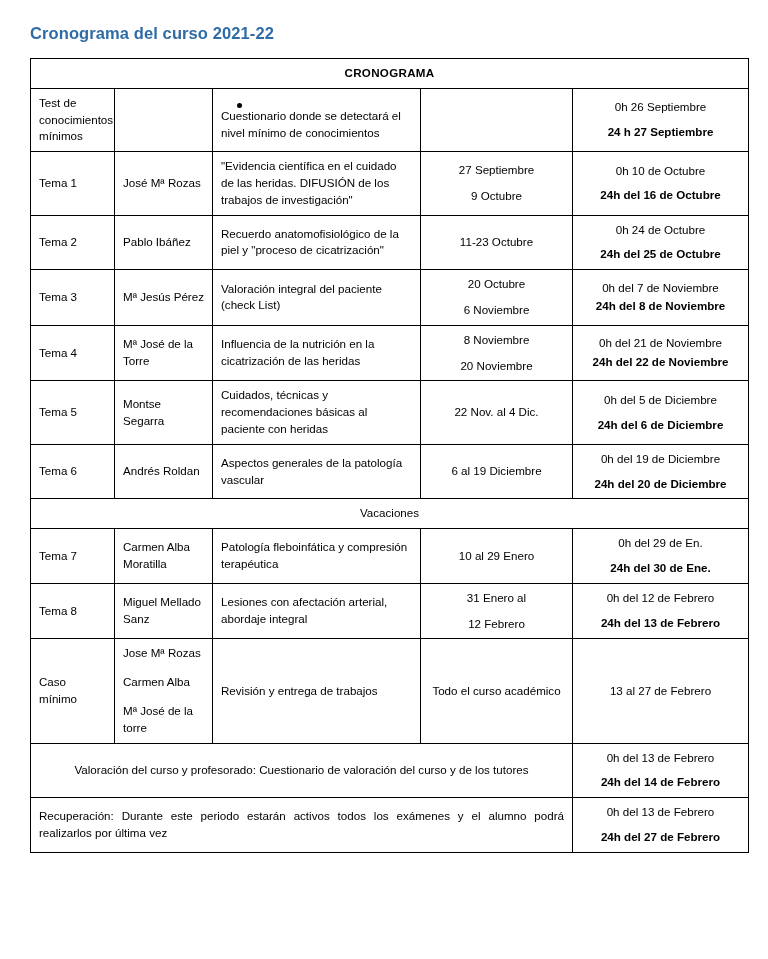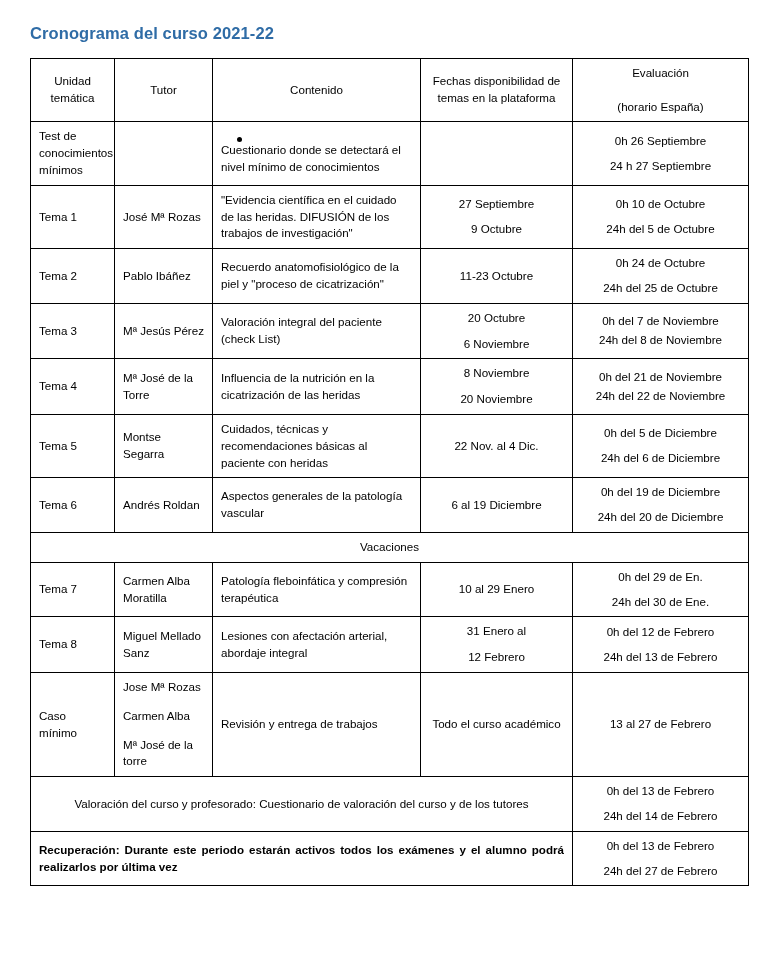--- a/index.html
+++ b/index.html
@@ -63,21 +63,21 @@
     font-size: 11.8px;
     line-height: 1.35;
     padding: 10px 6px;
   }
   .hdr .sub { display: block; }
   .center { text-align: center; }
   .left { text-align: left; }
   .cell-lines span { display: block; }
   .cell-lines span + span { margin-top: 9px; }
   .eval-cell span { display: block; }
-  .eval-cell span + span { margin-top: 8px; }
+  .eval-cell span + span { margin-top: 8px; font-weight: bold; }
   .eval-tight span + span { margin-top: 2px; }
   .bullet-row {
     display: flex;
     align-items: flex-start;
     flex-direction: column;
   }
   .bullet-row .dot {
     flex: 0 0 auto;
     margin: 5px 12px 0 16px;
     width: 5px;
@@ -95,52 +95,43 @@
   .footer-cell {
     font-size: 11.8px;
     line-height: 1.5;
     padding: 9px 10px;
     text-align: center;
   }
   .footer-just {
     text-align: justify;
     text-justify: inter-word;
     padding: 9px 14px 9px 20px;
-    font-weight: bold;
   }
 </style>
 </head>
 <body>
 
 <div class="page">
 
   <div class="doc-title">Cronograma del curso 2021-22</div>
 
   <table class="cronograma">
     <colgroup>
       <col class="col-unidad">
       <col class="col-tutor">
       <col class="col-cont">
       <col class="col-fechas">
       <col class="col-eval">
     </colgroup>
     <tbody>
 
-
-      <tr>
-        <td class="hdr">Unidad temática</td>
-        <td class="hdr">Tutor</td>
-        <td class="hdr">Contenido</td>
-        <td class="hdr">Fechas disponibilidad de temas en la plataforma</td>
-        <td class="hdr">
-          <span class="sub">Evaluación</span>
-          <br>
-          <span class="sub">(horario España)</span>
-        </td>
-      </tr>
+      <tr>
+        <td class="banner" colspan="5">CRONOGRAMA</td>
+      </tr>
+
 
       <tr>
         <td class="left">Test de conocimientos mínimos</td>
         <td class="left"></td>
         <td>
           <div class="bullet-row">
             <span class="dot"></span>
             <span>Cuestionario donde se detectará el nivel mínimo de conocimientos</span>
           </div>
         </td>
@@ -154,21 +145,21 @@
       <tr>
         <td class="left">Tema 1</td>
         <td class="left">José Mª Rozas</td>
         <td class="left">"Evidencia científica en el cuidado de las heridas. DIFUSIÓN de los trabajos de investigación"</td>
         <td class="center cell-lines">
           <span>27 Septiembre</span>
           <span>9  Octubre</span>
         </td>
         <td class="center eval-cell">
           <span>0h 10 de Octubre</span>
-          <span>24h del 5 de Octubre</span>
+          <span>24h del 16 de Octubre</span>
         </td>
       </tr>
 
       <tr>
         <td class="left">Tema 2</td>
         <td class="left">Pablo Ibáñez</td>
         <td class="left">Recuerdo anatomofisiológico de la piel y "proceso de cicatrización"</td>
         <td class="center">11-23  Octubre</td>
         <td class="center eval-cell">
           <span>0h 24 de Octubre</span>

